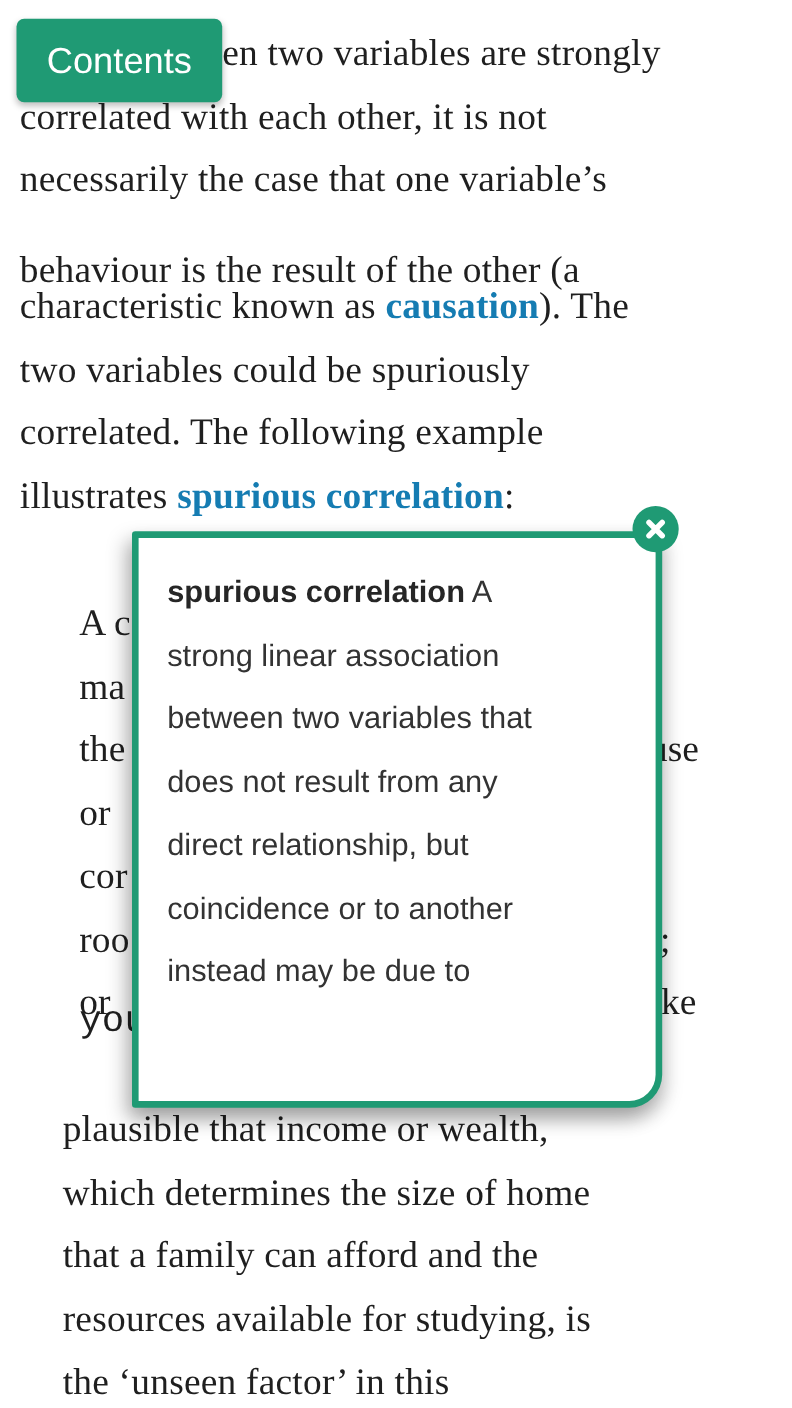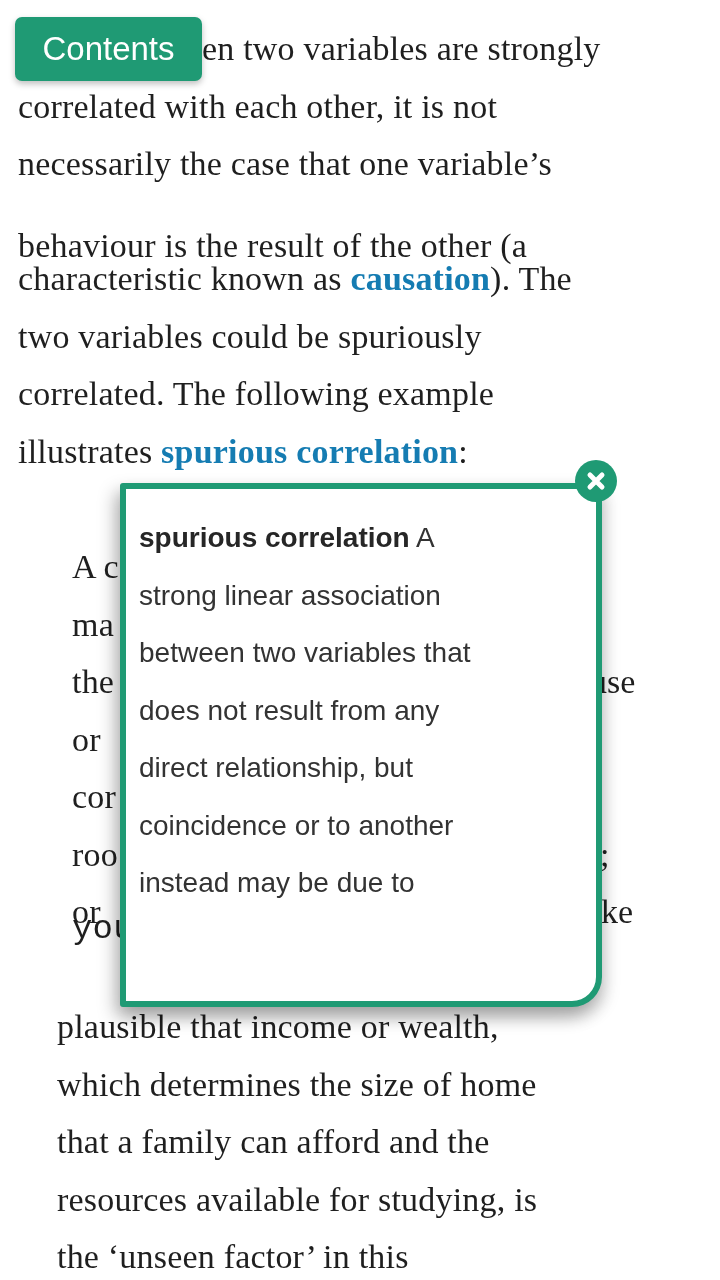--- a/index.html
+++ b/index.html
@@ -39,21 +39,21 @@
     left:120px;top:483px;
     width:482px;height:524px;
     box-sizing:border-box;
     background:#ffffff;
     border:6px solid var(--accent,#1f9a74);
     border-radius:3px 3px 30px 3px;
     box-shadow:-5px 9px 18px rgba(0,0,0,0.28), 4px 10px 16px rgba(0,0,0,0.15);
     z-index:5;
   }
   .popup-inner{
-    padding:20px 16px 0 13px;
+    padding:20px 16px 0 26px;
     font-family:"Liberation Sans", sans-serif;
     font-size:28px;
     line-height:57.5px;
     color:#333333;
   }
   .popup-line{white-space:nowrap;}
   .popup-line .b{font-weight:bold;color:#262626;}
   .close-btn{
     position:absolute;
     left:575px;top:460px;
@@ -63,21 +63,21 @@
     border:none;
     padding:0;
     cursor:pointer;
     z-index:6;
     display:flex;align-items:center;justify-content:center;
   }
   
   .contents-btn{
     position:absolute;
     left:15px;top:17px;
-    width:187px;height:64px;
+    width:187px;height:76px;
     background:var(--accent,#1f9a74);
     color:#ffffff;
     border:none;
     border-radius:7px;
     font-family:"Liberation Sans", sans-serif;
     font-size:33px;
     display:flex;align-items:center;justify-content:center;
     box-shadow:0 3px 6px rgba(0,0,0,0.25);
     cursor:pointer;
     z-index:10;

